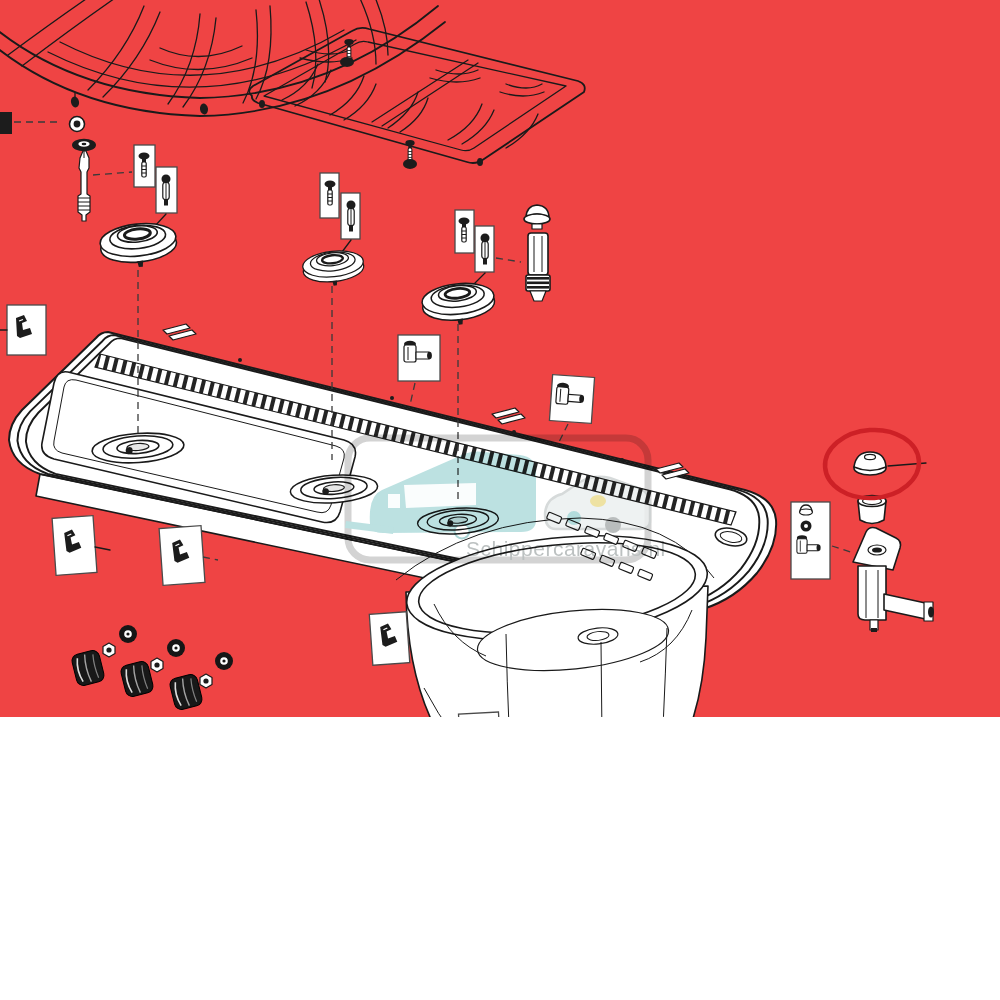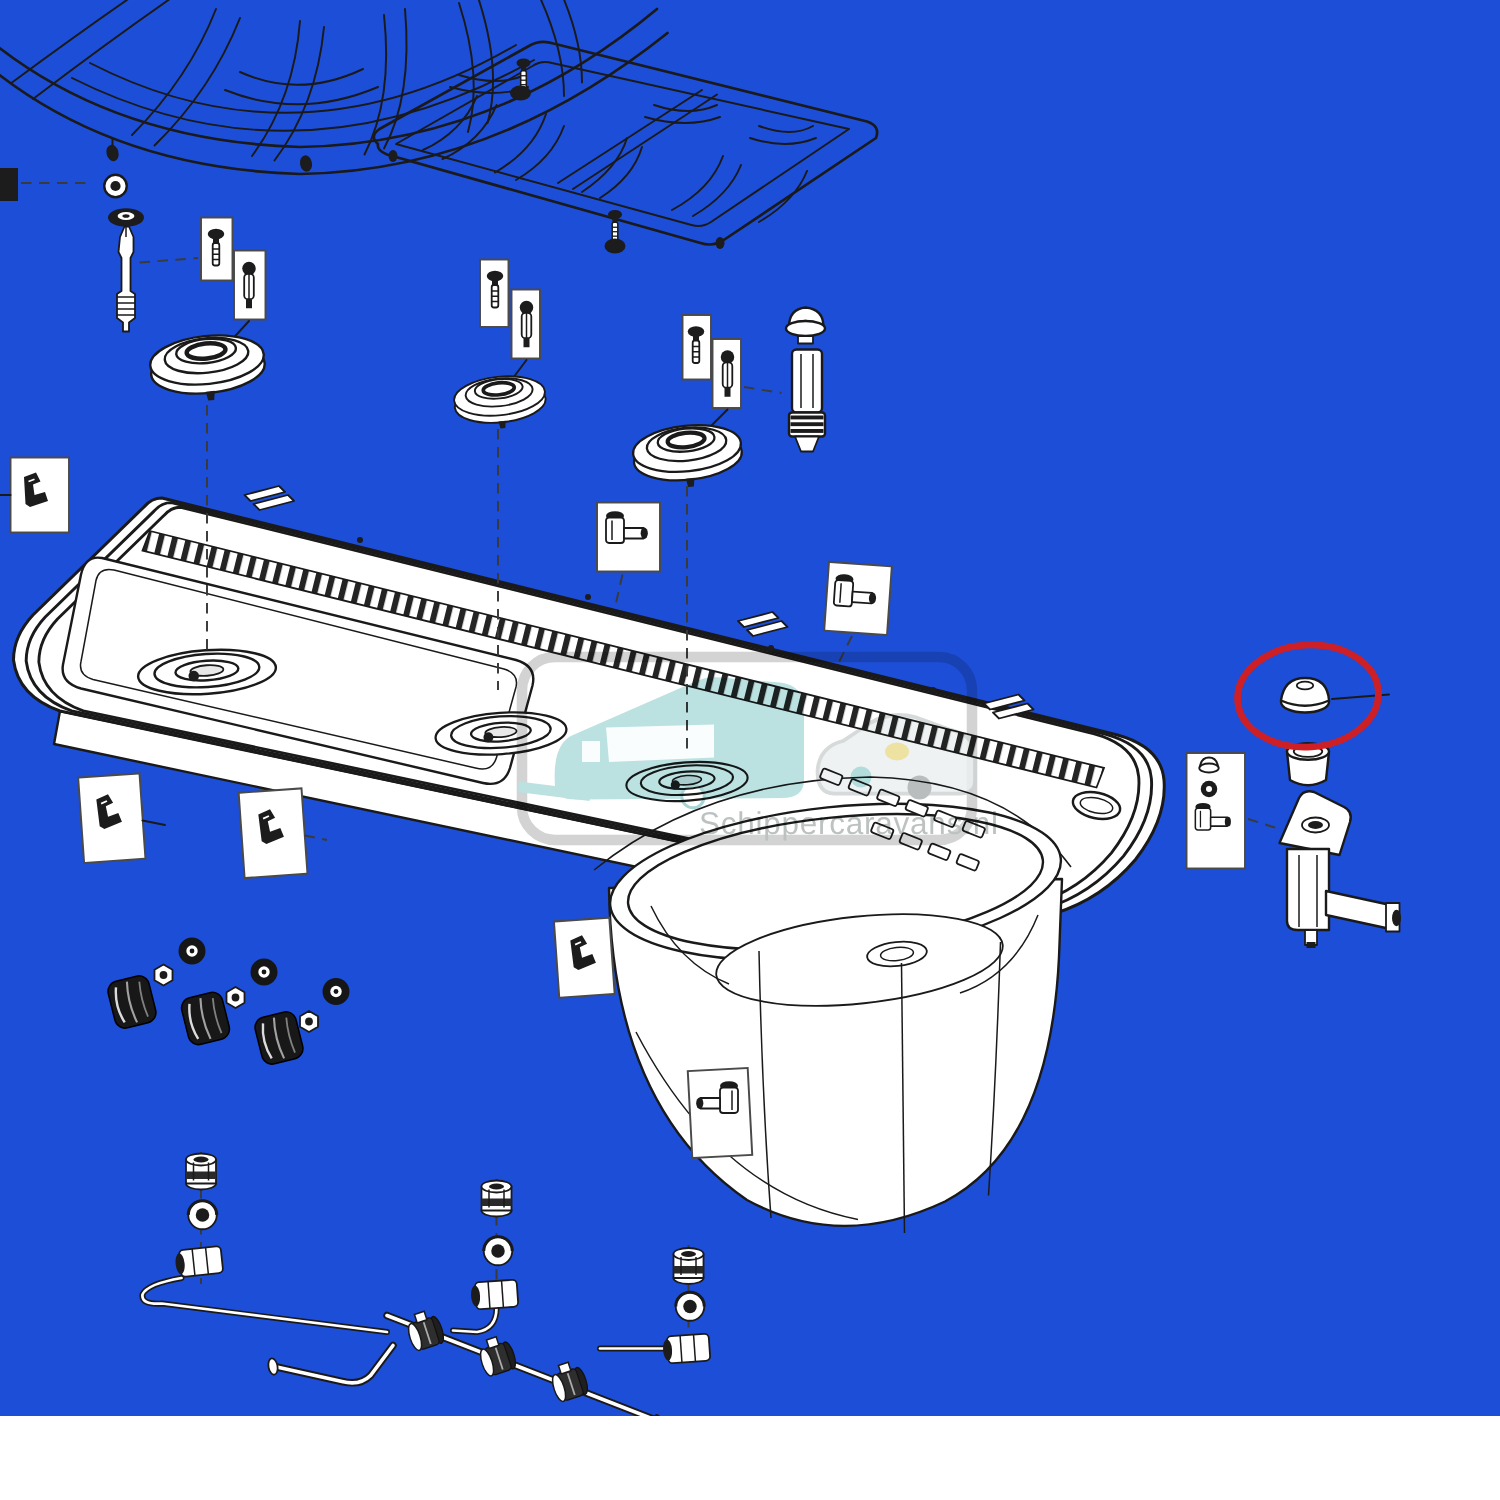--- a/index.html
+++ b/index.html
@@ -1,16 +1,16 @@
 <!DOCTYPE html>
 <html><head>
 <meta charset="utf-8">
 <style>
   html,body{margin:0;padding:0;background:#fff;}
-  .stage{position:relative;width:1000px;height:944px;background:#1d4ed8;overflow:hidden;
+  .stage{position:relative;width:1000px;height:717px;background:#ef4444;overflow:hidden;
          font-family:"Liberation Sans", sans-serif;}
   svg{position:absolute;left:0;top:0;}
   .s  {stroke:#1a1a1a;stroke-width:1.8;fill:none;stroke-linecap:round;stroke-linejoin:round}
   .s2 {stroke:#1a1a1a;stroke-width:1.3;fill:none;stroke-linecap:round;stroke-linejoin:round}
   .sf {stroke:#1a1a1a;stroke-width:1.6;fill:#fff;stroke-linejoin:round}
   .sf2{stroke:#1a1a1a;stroke-width:1.2;fill:#fff;stroke-linejoin:round}
   .thin{stroke:#1a1a1a;stroke-width:1;fill:none}
   .dk {fill:#1c1c1c;stroke:none}
   .dash{stroke:#3a3a3a;stroke-width:1.3;fill:none;stroke-dasharray:7 5}
   .box{fill:#fff;stroke:#4a4a4a;stroke-width:1.3}

